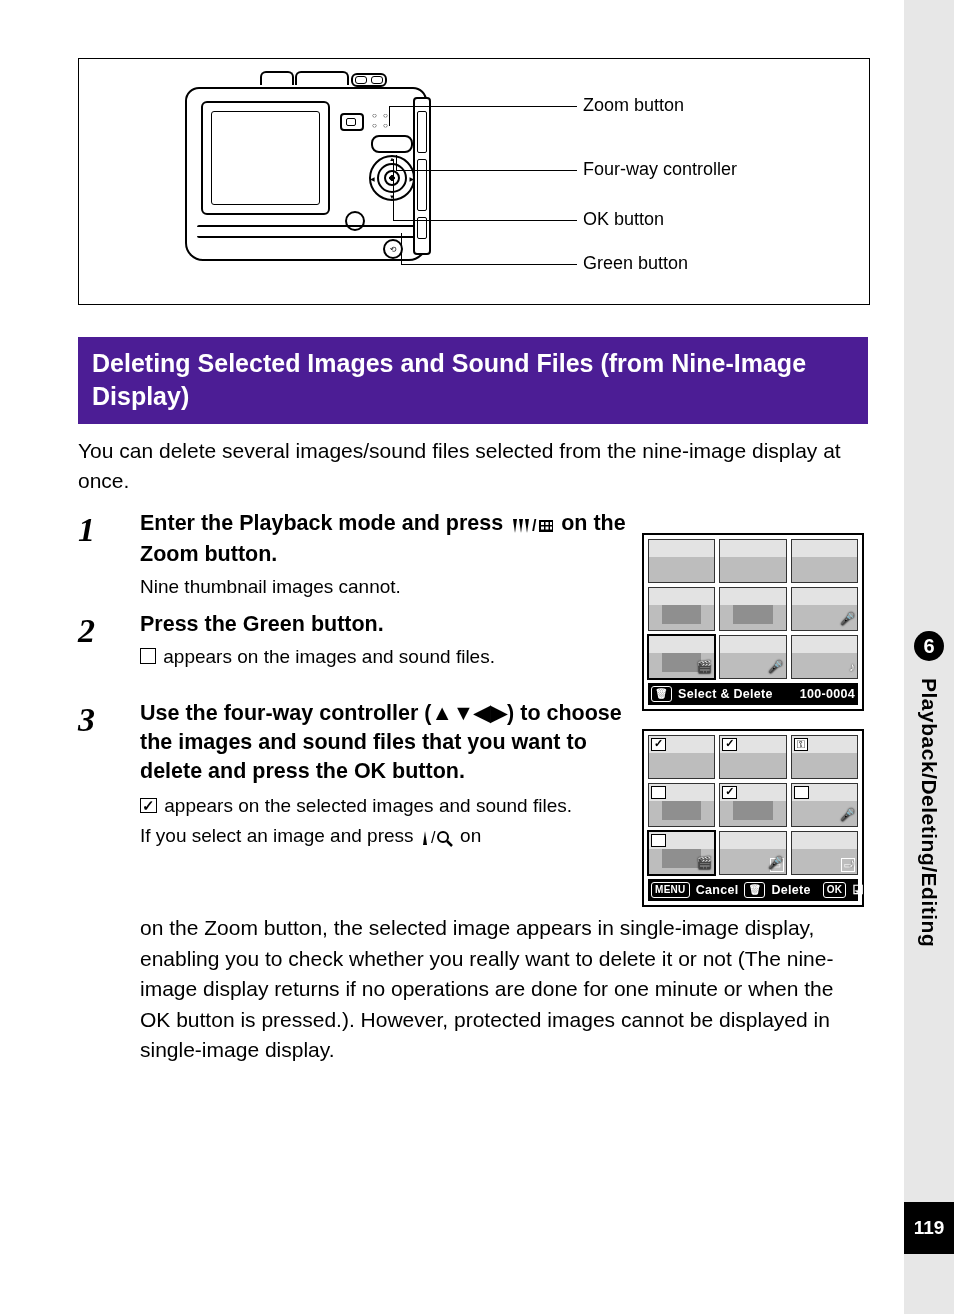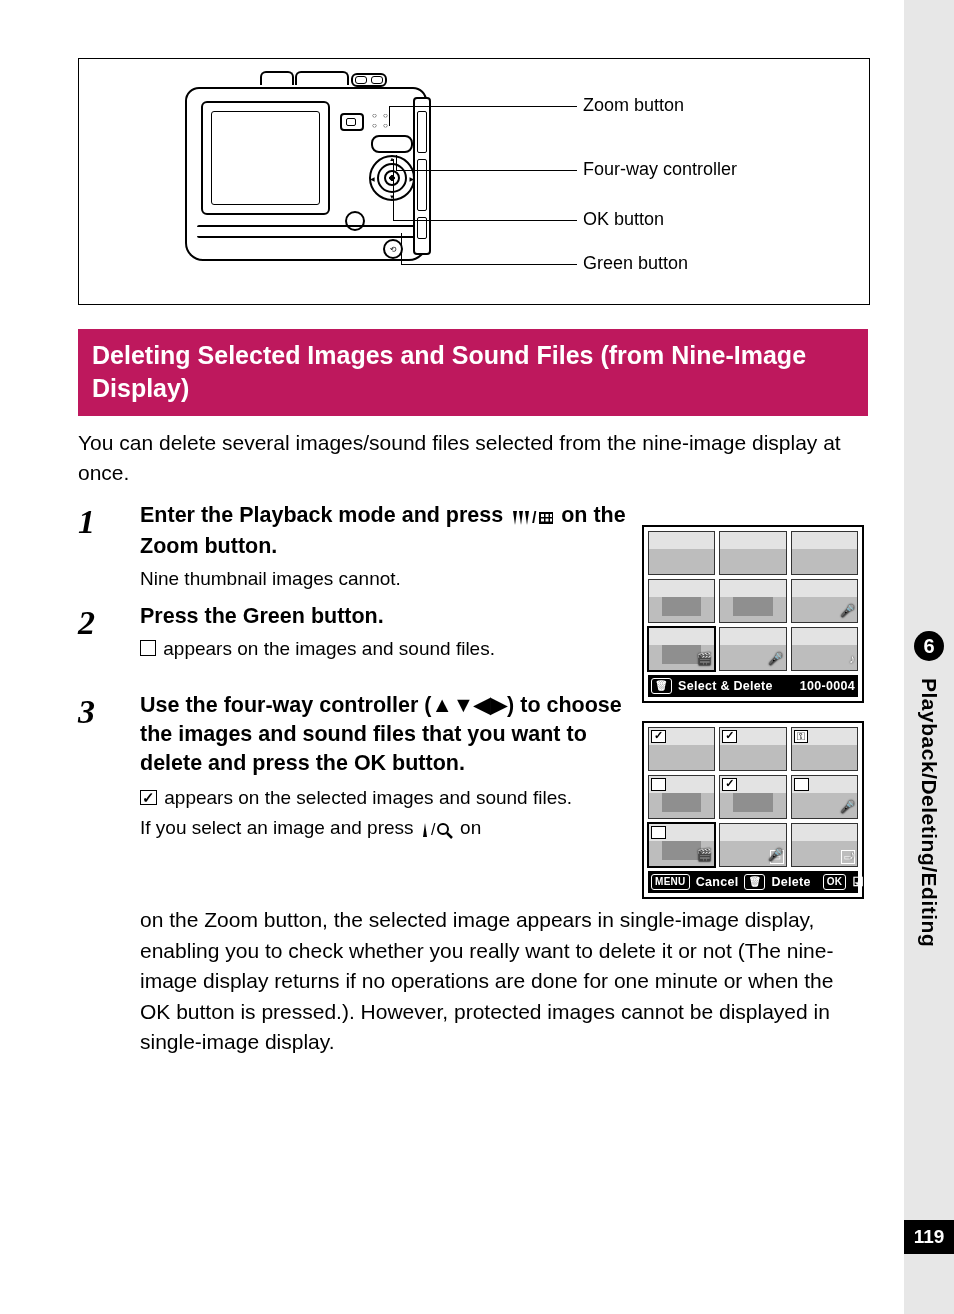--- a/index.html
+++ b/index.html
@@ -1,20 +1,20 @@
 <!DOCTYPE html>
 <html><head>
 <meta charset="utf-8">
 <style>
   html, body { margin:0; padding:0; background:#fff; font-family:Arial, Helvetica, sans-serif; color:#000; }
   .page { width:954px; height:1314px; position:relative; box-sizing:border-box; }
   .tab { position:absolute; right:0; top:0; bottom:0; width:50px; background:#e7e7e7; }
   .tab-circle { position:absolute; top:631px; left:50%; transform:translateX(-50%); width:30px; height:30px; border-radius:50%; background:#000; color:#fff; font-size:20px; display:flex; align-items:center; justify-content:center; font-weight:bold; }
   .tab-text { position:absolute; top:678px; left:50%; transform:translateX(-50%) rotate(0deg); writing-mode:vertical-rl; text-orientation:mixed; font-weight:bold; font-size:21px; letter-spacing:0.5px; white-space:nowrap; }
-  .page-num-box { position:absolute; bottom:60px; left:0; right:0; background:#000; height:34px; display:flex; align-items:center; justify-content:center; }
+  .page-num-box { position:absolute; bottom:60px; left:0; right:0; background:#000; height:52px; display:flex; align-items:center; justify-content:center; }
   .page-num { color:#fff; font-weight:bold; font-size:19px; }
 
   .content { position:absolute; left:78px; top:58px; width:790px; }
 
   .diagram-box { border:1px solid #000; width:790px; height:245px; position:relative; }
   .camera { position:absolute; left:106px; top:16px; width:250px; height:210px; }
   .camera-body { position:absolute; left:0; top:12px; width:238px; height:170px; border:2px solid #000; border-radius:14px 14px 18px 18px; background:#fff; }
   .camera-top-bumps { position:absolute; top:-4px; left:30px; width:175px; height:16px; }
   .bump-left { position:absolute; left:45px; top:0; width:30px; height:12px; border:2px solid #000; border-bottom:none; border-radius:6px 6px 0 0; background:#fff; }
   .bump-mid { position:absolute; left:80px; top:0; width:50px; height:12px; border:2px solid #000; border-bottom:none; border-radius:6px 6px 0 0; background:#fff; }
@@ -36,21 +36,21 @@
   .t-u{top:-1px;left:50%;transform:translateX(-50%);} .t-d{bottom:-1px;left:50%;transform:translateX(-50%);} .t-l{left:-1px;top:50%;transform:translateY(-50%);} .t-r{right:-1px;top:50%;transform:translateY(-50%);}
   .menu-small { position:absolute; left:158px; top:122px; width:16px; height:16px; border:2px solid #000; border-radius:50%; }
   .green-small { position:absolute; left:196px; top:150px; width:16px; height:16px; border:2px solid #000; border-radius:50%; display:flex;align-items:center;justify-content:center;font-size:8px; }
   .right-edge { position:absolute; right:-6px; top:8px; width:14px; height:154px; border:2px solid #000; border-radius:4px; background:#fff; }
   .right-edge .seg { position:absolute; left:2px; right:2px; border-top:1.5px solid #000; }
   .right-edge .s1{top:12px;height:40px;border:1.5px solid #000;border-radius:2px;} .right-edge .s2{top:60px;height:50px;border:1.5px solid #000;border-radius:2px;} .right-edge .s3{top:118px;height:20px;border:1.5px solid #000;border-radius:2px;}
 
   .leader { position:absolute; height:1px; background:#000; }
   .leader-label { position:absolute; font-size:18px; }
 
-  .section-heading { margin-top:24px; background:#be185d; color:#fff; font-weight:bold; font-size:25px; padding:10px 14px 12px; line-height:1.3; }
+  .section-heading { margin-top:32px; background:#4c1d95; color:#fff; font-weight:bold; font-size:25px; padding:10px 14px 12px; line-height:1.3; }
   .intro { font-size:21px; line-height:1.45; margin-top:12px; }
 
   .steps { margin-top:12px; }
   .step { display:flex; gap:24px; margin-top:6px; }
   .step-num { font-family:"Times New Roman", serif; font-size:34px; font-weight:bold; font-style:italic; width:38px; flex:none; line-height:1; padding-top:4px; }
   .step-body { flex:1; font-size:21px; line-height:1.45; }
   .step-title { font-weight:bold; font-size:21.5px; line-height:1.35; }
   .step-sub { font-size:19px; margin-top:4px; }
   .step-body p { margin:6px 0 0; }
   .step-body .cont { font-size:21px; line-height:1.45; margin-top:6px; }

